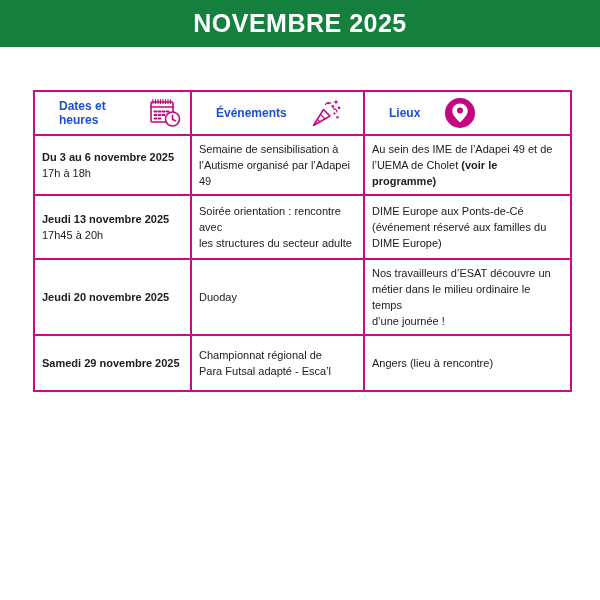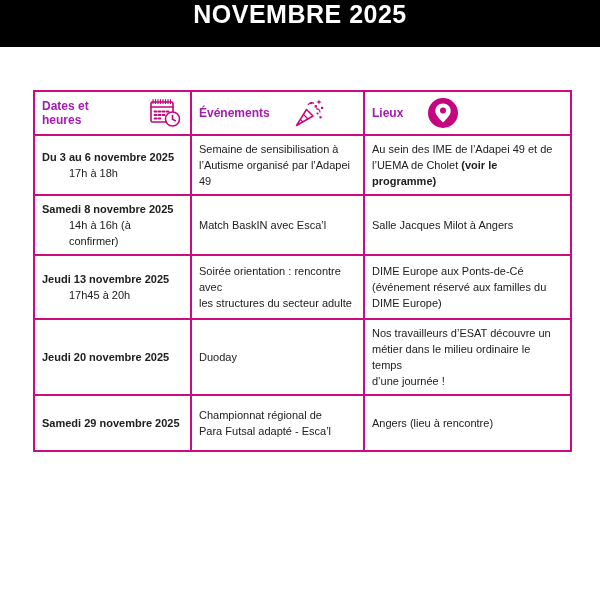--- a/index.html
+++ b/index.html
@@ -4,22 +4,22 @@
 <style>
   html, body { margin: 0; padding: 0; }
   body {
     width: 600px; height: 600px;
     background: #ffffff;
     font-family: "Liberation Sans", sans-serif;
     overflow: hidden;
   }
   .banner {
     height: 47px;
-    background: #000000;
-    display: flex; align-items: flex-start; justify-content: center;
+    background: #15803d;
+    display: flex; align-items: center; justify-content: center;
   }
   .banner h1 {
     margin: 0;
     color: #ffffff;
     font-size: 25px;
     font-weight: bold;
     letter-spacing: 0.5px;
   }
   table.events {
     border-collapse: collapse;
@@ -33,25 +33,25 @@
   th, td {
     border: 2px solid #CC0A81;
     vertical-align: middle;
     text-align: left;
     padding: 5px 8px 5px 7px;
     color: #202020;
   }
   tr.hdr-row { height: 41px; }
   th .hdr {
     display: flex; align-items: center; gap: 24px;
-    font-size: 12px; font-weight: bold; color: #a21caf;
+    font-size: 12px; font-weight: bold; color: #1d4ed8; margin-left: 17px;
   }
   td { font-size: 11px; line-height: 16px; }
   .date { display: block; font-weight: bold; }
-  .time { display: block; margin-left: 27px; }
+  .time { display: block; }
   .multiline { white-space: pre-line; }
   .bold-part { font-weight: bold; }
   tr.r1 { height: 50px; }
   tr.r2 { height: 49px; }
   tr.r3 { height: 51px; }
   tr.r4 { height: 64px; padding-left: 25px; }
   tr.r5 { height: 44px; }
   tr.r6 { height: 65px; }
   tr.r7 { height: 49px; }
   tr.r8 { height: 56px; }
@@ -124,28 +124,20 @@
     <tr class="r1">
       <td>
           <span class="date">Du 3 au 6 novembre 2025</span>
           <span class="time">17h à 18h</span>
         </td>
       <td><span class="multiline">Semaine de sensibilisation à
 l’Autisme organisé par l’Adapei 49</span></td>
       <td><span class="multiline">Au sein des IME de l’Adapei 49 et de
 l’UEMA de Cholet </span><b class="bold-part">(voir le programme)</b></td>
     </tr>
-    <tr class="r3">
-      <td>
-          <span class="date">Samedi 8 novembre 2025</span>
-          <span class="time">14h à 16h (à confirmer)</span>
-        </td>
-      <td><span class="multiline">Match BaskIN avec Esca’l</span></td>
-      <td><span class="multiline">Salle Jacques Milot à Angers</span><b class="bold-part"></b></td>
-    </tr>
     <tr class="r4">
       <td>
           <span class="date">Jeudi 13 novembre 2025</span>
           <span class="time">17h45 à 20h</span>
         </td>
       <td><span class="multiline">Soirée orientation : rencontre avec
 les structures du secteur adulte</span></td>
       <td><span class="multiline">DIME Europe aux Ponts-de-Cé
 (événement réservé aux familles du
 DIME Europe)</span><b class="bold-part"></b></td>

